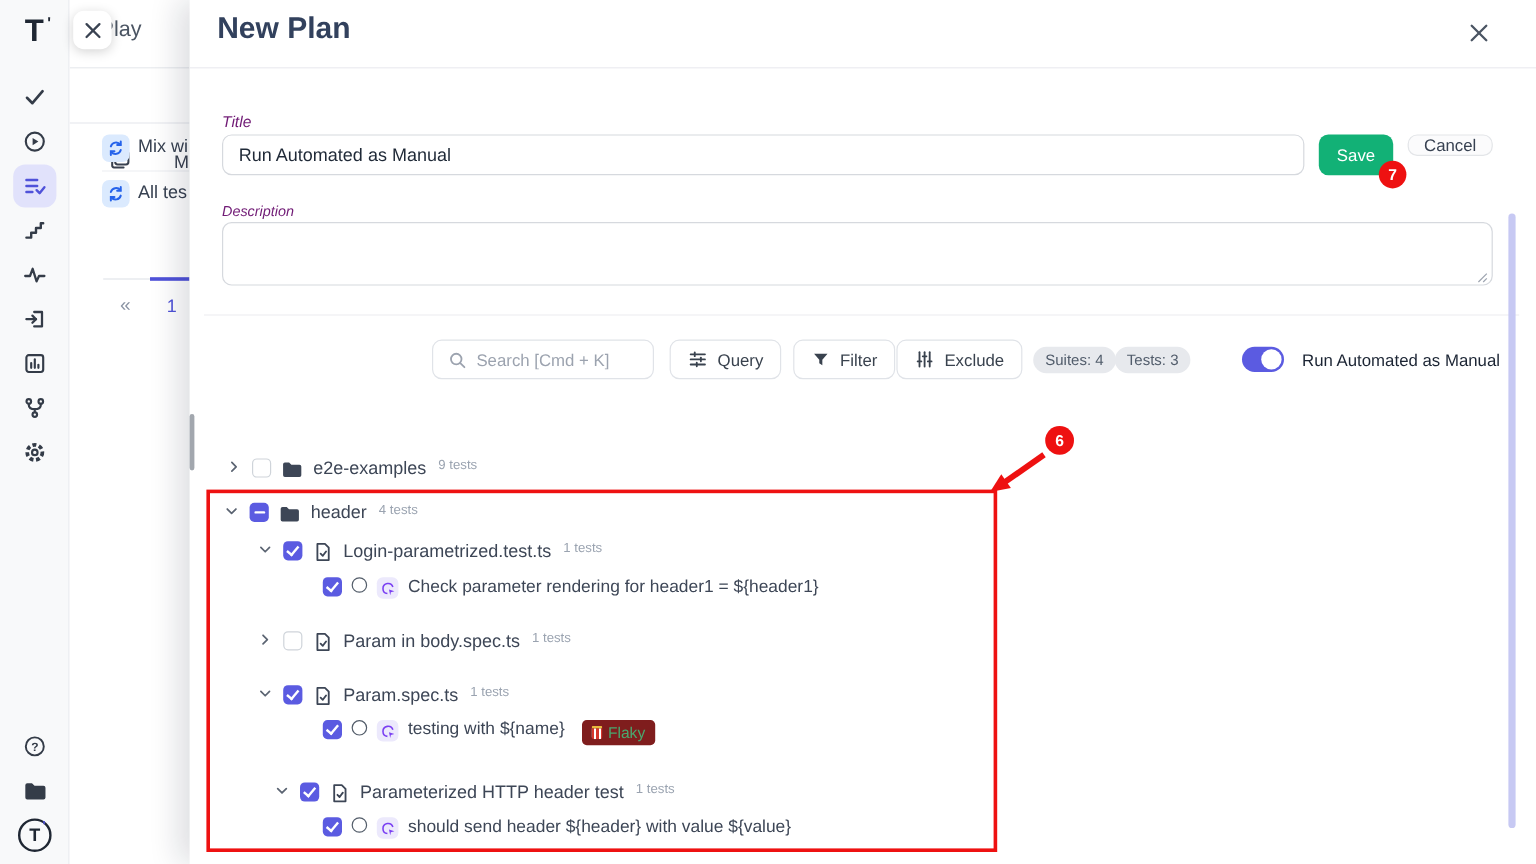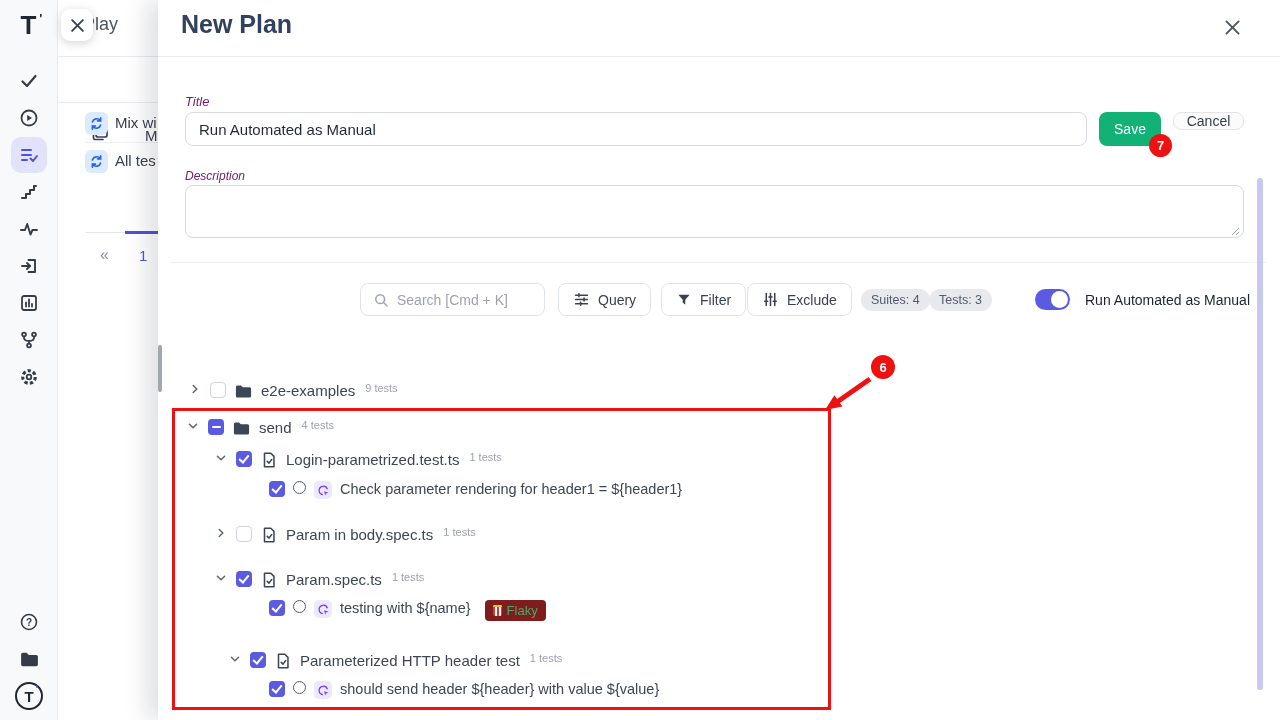--- a/index.html
+++ b/index.html
@@ -319,21 +319,21 @@
 <div class="trow" style="left:186px;top:419px">
   <span class="chev">
       <svg width="12" height="12" viewBox="0 0 20 20" fill="none" stroke="currentColor" stroke-width="2.4" stroke-linecap="round" stroke-linejoin="round">
         <polyline points="4,7 10,13 16,7"></polyline>
       </svg>
     </span>
   <span class="cb indet"></span>
   <svg width="19" height="19" viewBox="0 0 20 20">
       <path fill="#3d4656" d="M2 5.2 Q2 3.6 3.6 3.6 H7.3 L9.3 5.6 H16.4 Q18 5.6 18 7.2 V14.8 Q18 16.4 16.4 16.4 H3.6 Q2 16.4 2 14.8 Z"></path>
     </svg>
-  <span class="tlabel">send</span>
+  <span class="tlabel">header</span>
   <span class="tcount">4 tests</span>
 </div>
 
 <div class="trow" style="left:214px;top:451px">
   <span class="chev">
       <svg width="12" height="12" viewBox="0 0 20 20" fill="none" stroke="currentColor" stroke-width="2.4" stroke-linecap="round" stroke-linejoin="round">
         <polyline points="4,7 10,13 16,7"></polyline>
       </svg>
     </span>
   <span class="cb checked"></span>

